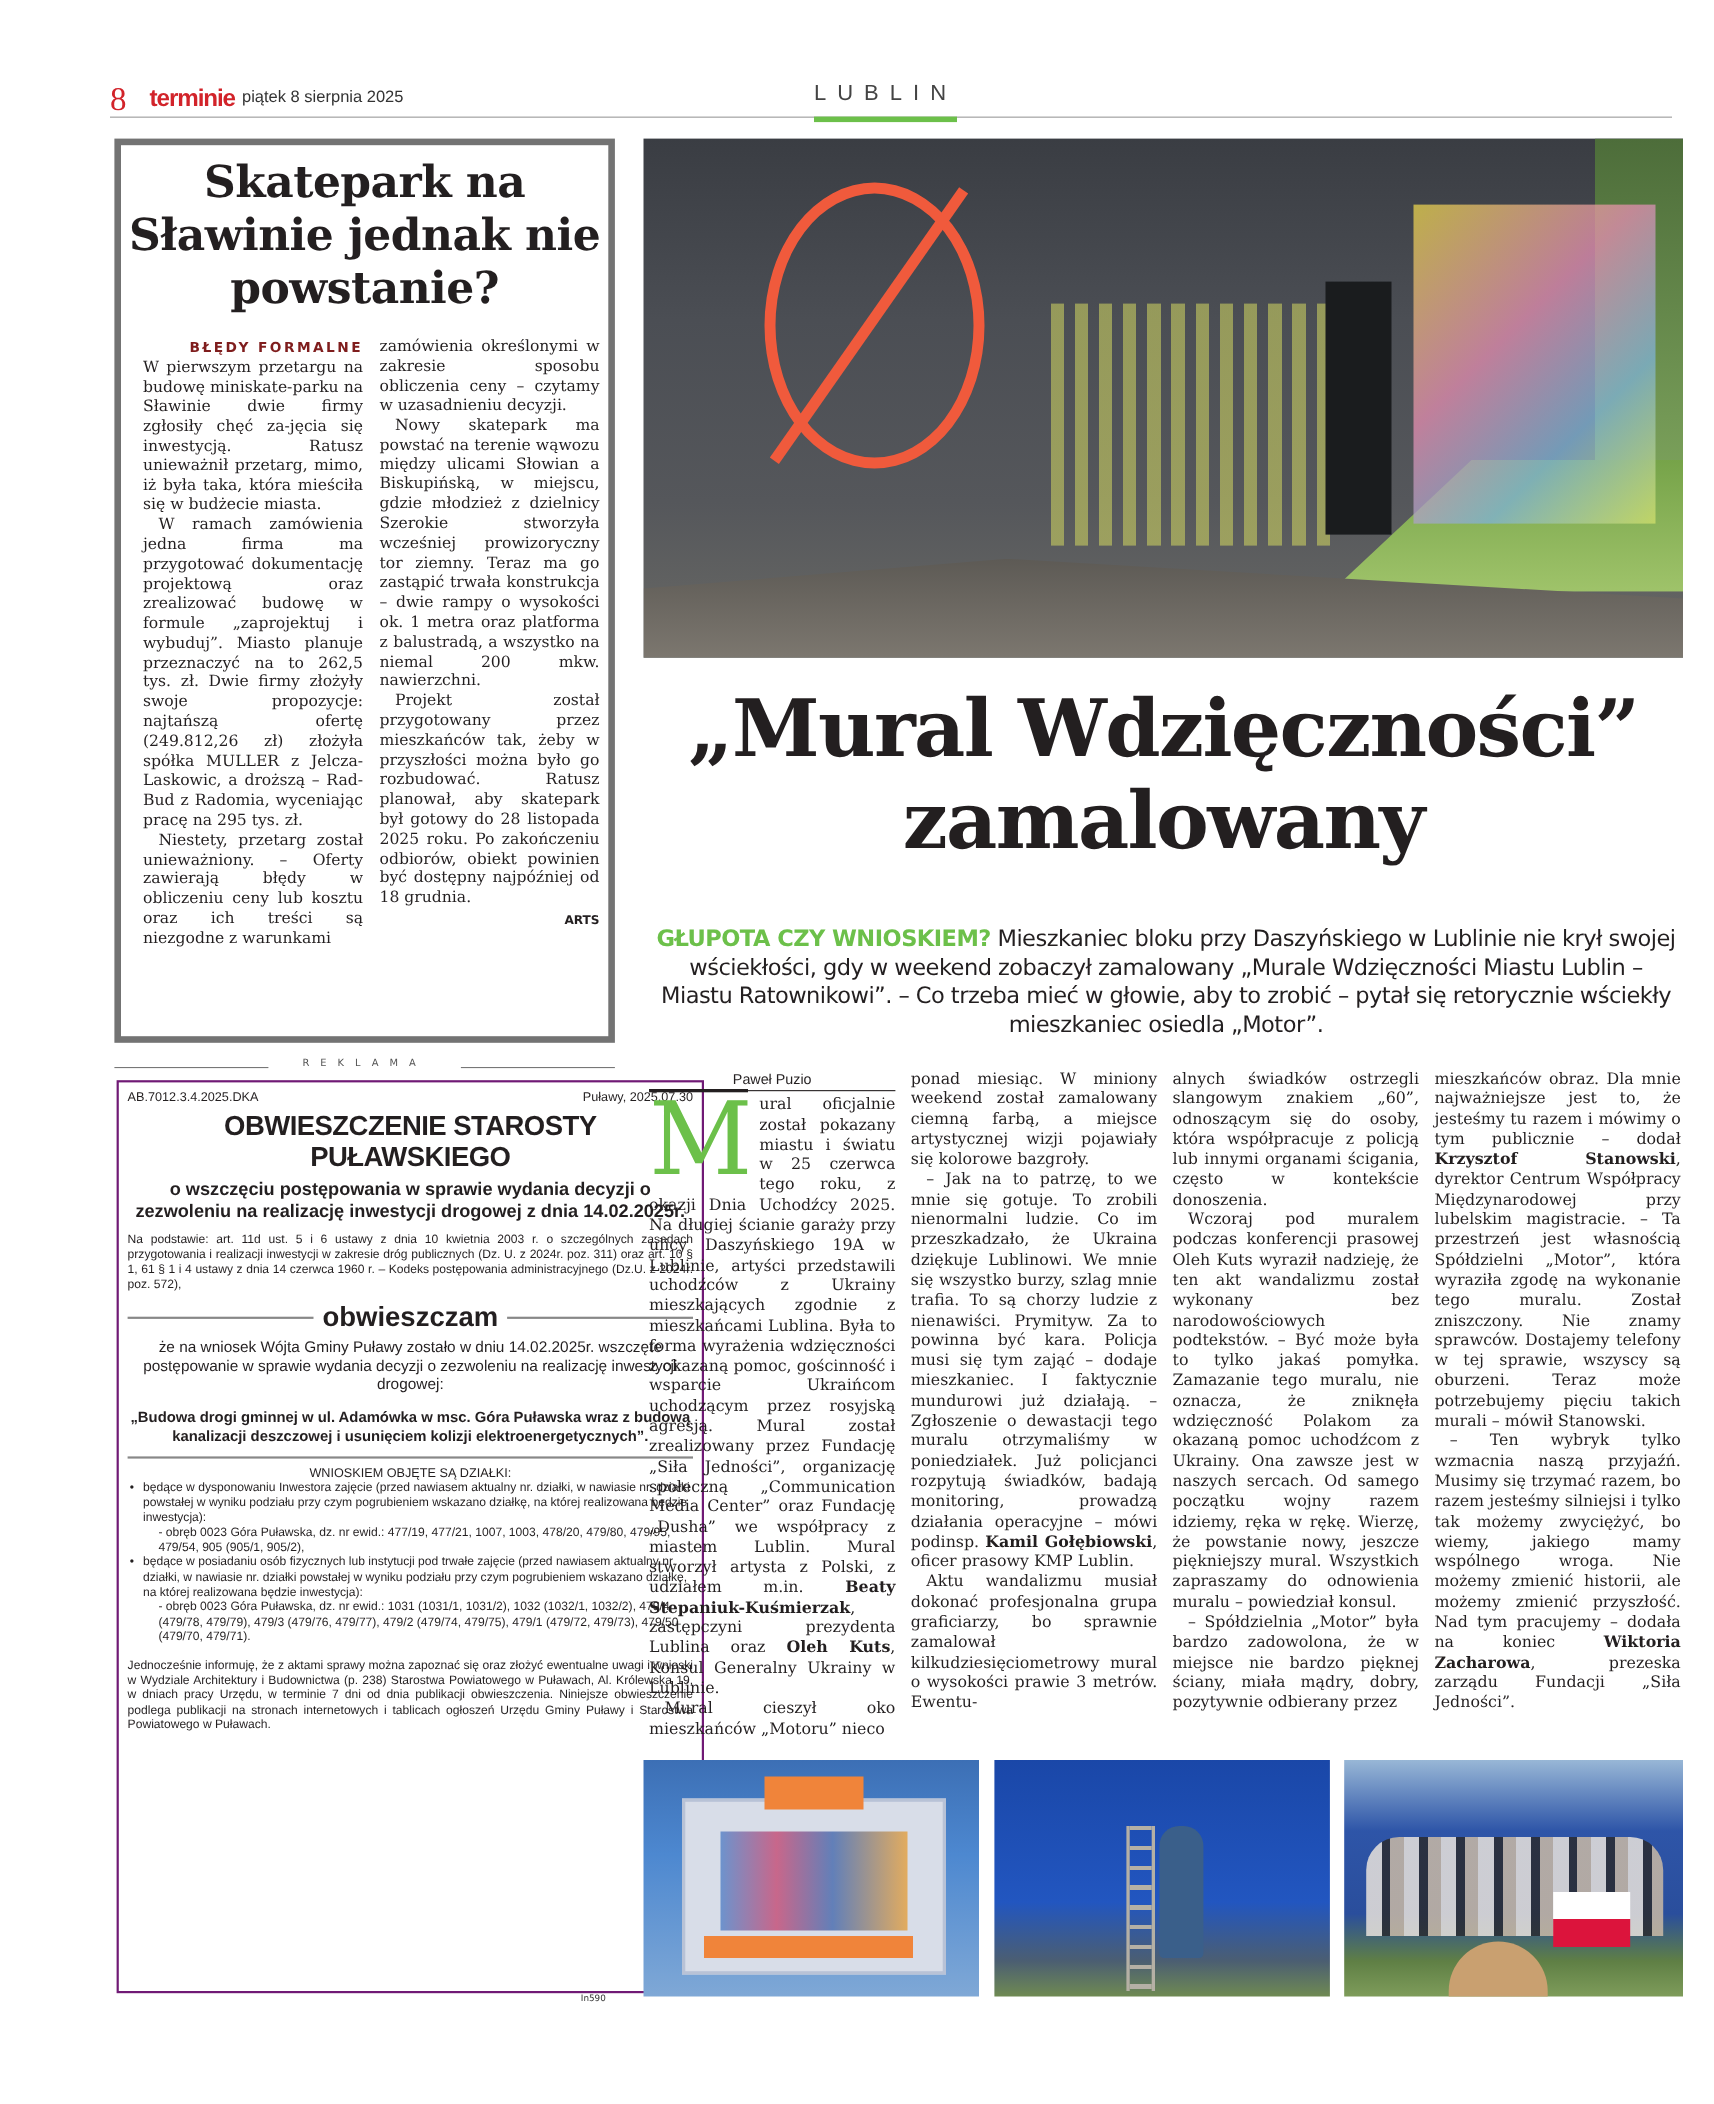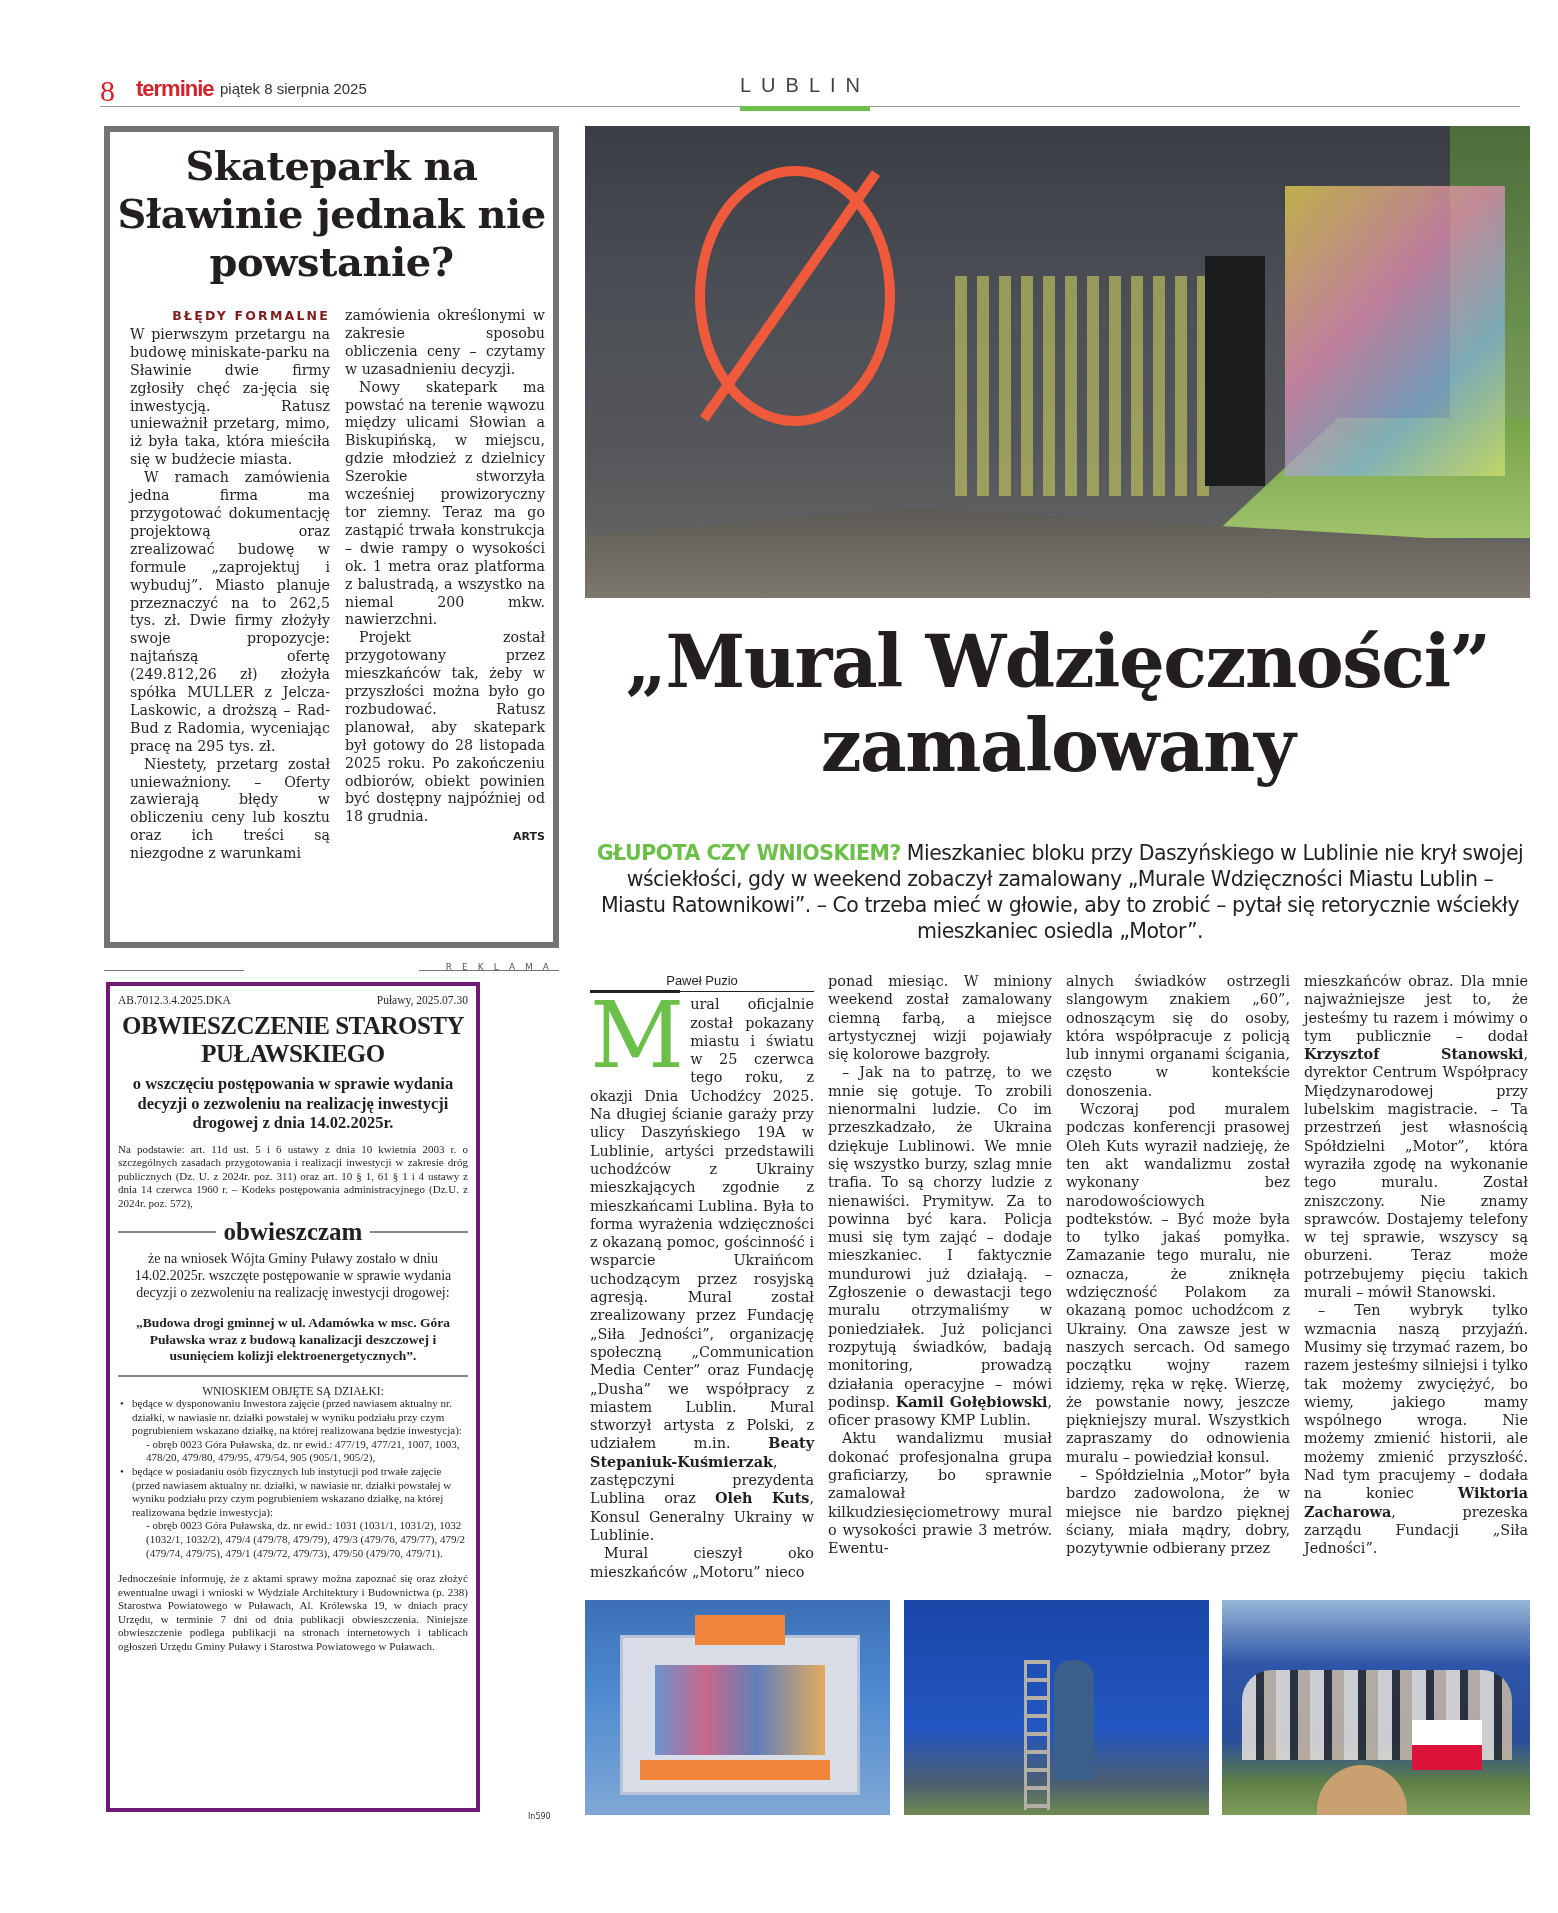--- a/index.html
+++ b/index.html
@@ -22,24 +22,24 @@
   .col { width: 200px; font-size: 14.2px; line-height: 17.9px; text-align: justify; hyphens: manual; }
   .col p { text-indent: 14px; }
   .col p.first { text-indent: 0; }
   .kicker { display: block; text-align: right; font-family: "DejaVu Sans", sans-serif; font-weight: bold; font-size: 12.5px; letter-spacing: 2.2px; color: #7f1d1d; margin-bottom: 1px; }
   .sig { text-align: right; font-family: "DejaVu Sans", sans-serif; font-weight: bold; font-size: 11px; margin-top: 2px; }
 
   
   .reklama { position: absolute; left: 104px; top: 962px; width: 455px; height: 16px; }
   .reklama .line { position: absolute; top: 8px; height: 1px; background: #777; width: 140px; }
   .reklama .l { left: 0; } .reklama .r { right: 0; }
-  .reklama span { position: absolute; left: 0; width: 100%; text-align: right; font-family: "DejaVu Sans", sans-serif; font-size: 9px; letter-spacing: 10px; color: #555; }
-
-  
-  .ad { position: absolute; left: 106px; top: 982px; width: 374px; height: 830px; border: 4px solid #701a75; font-family: Liberation Serif, serif; padding: 8px 8px; }
+  .reklama span { position: absolute; left: 0; width: 100%; text-align: center; font-family: "DejaVu Sans", sans-serif; font-size: 9px; letter-spacing: 10px; color: #555; }
+
+  
+  .ad { position: absolute; left: 106px; top: 982px; width: 534px; height: 830px; border: 2px solid #701a75; font-family: Liberation Sans, sans-serif; padding: 8px 8px; }
   .ad .topline { display: flex; justify-content: space-between; font-size: 11.5px; }
   .ad .t1 { text-align: center; font-weight: bold; font-size: 25px; line-height: 28px; margin-top: 6px; letter-spacing: -0.5px; }
   .ad .t2 { text-align: center; font-weight: bold; font-size: 16.5px; line-height: 19.5px; margin-top: 6px; }
   .ad .basis { font-size: 11px; line-height: 13.6px; margin-top: 10px; text-align: justify; }
   .ad .ann { display: flex; align-items: center; gap: 8px; margin: 8px 0 4px; }
   .ad .ann .bar { flex: 1; height: 2px; background: #888; }
   .ad .ann b { font-size: 25px; }
   .ad .center { text-align: center; font-size: 14px; line-height: 17px; }
   .ad .invest { text-align: center; font-weight: bold; font-size: 13.5px; line-height: 16.5px; margin-top: 14px; }
   .ad .hr { height: 2px; background: #888; margin: 10px 0 8px; }

